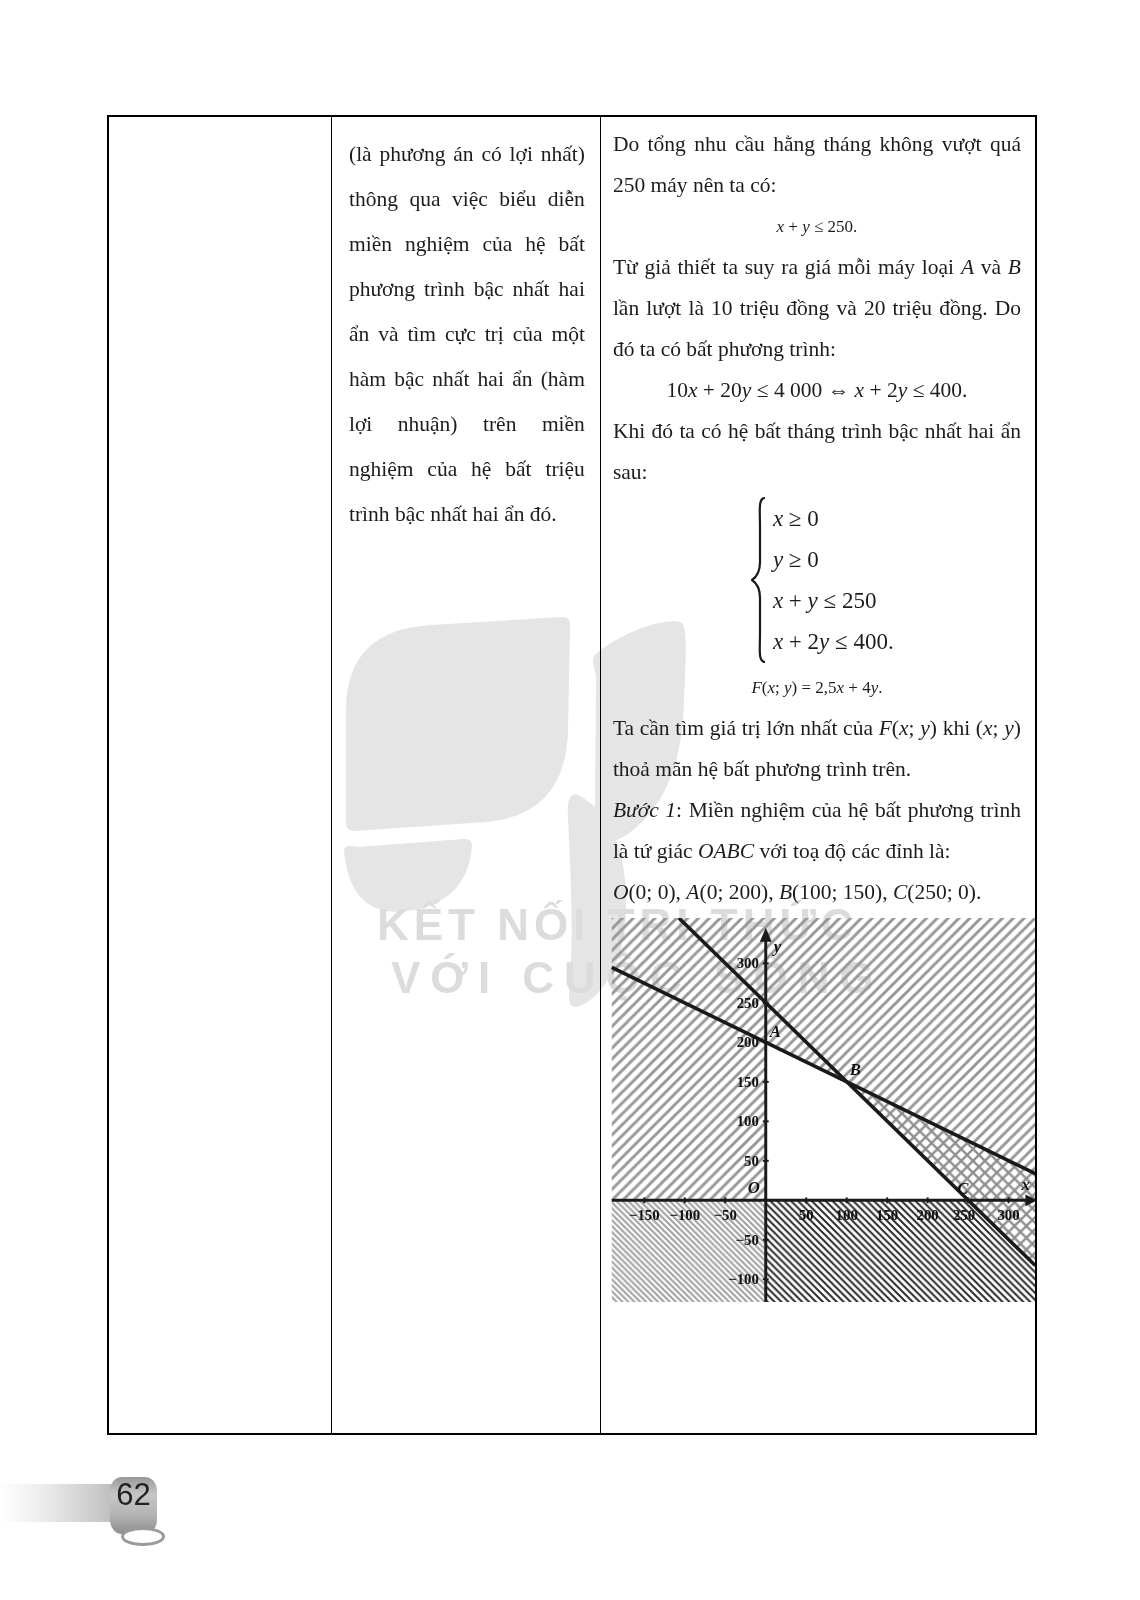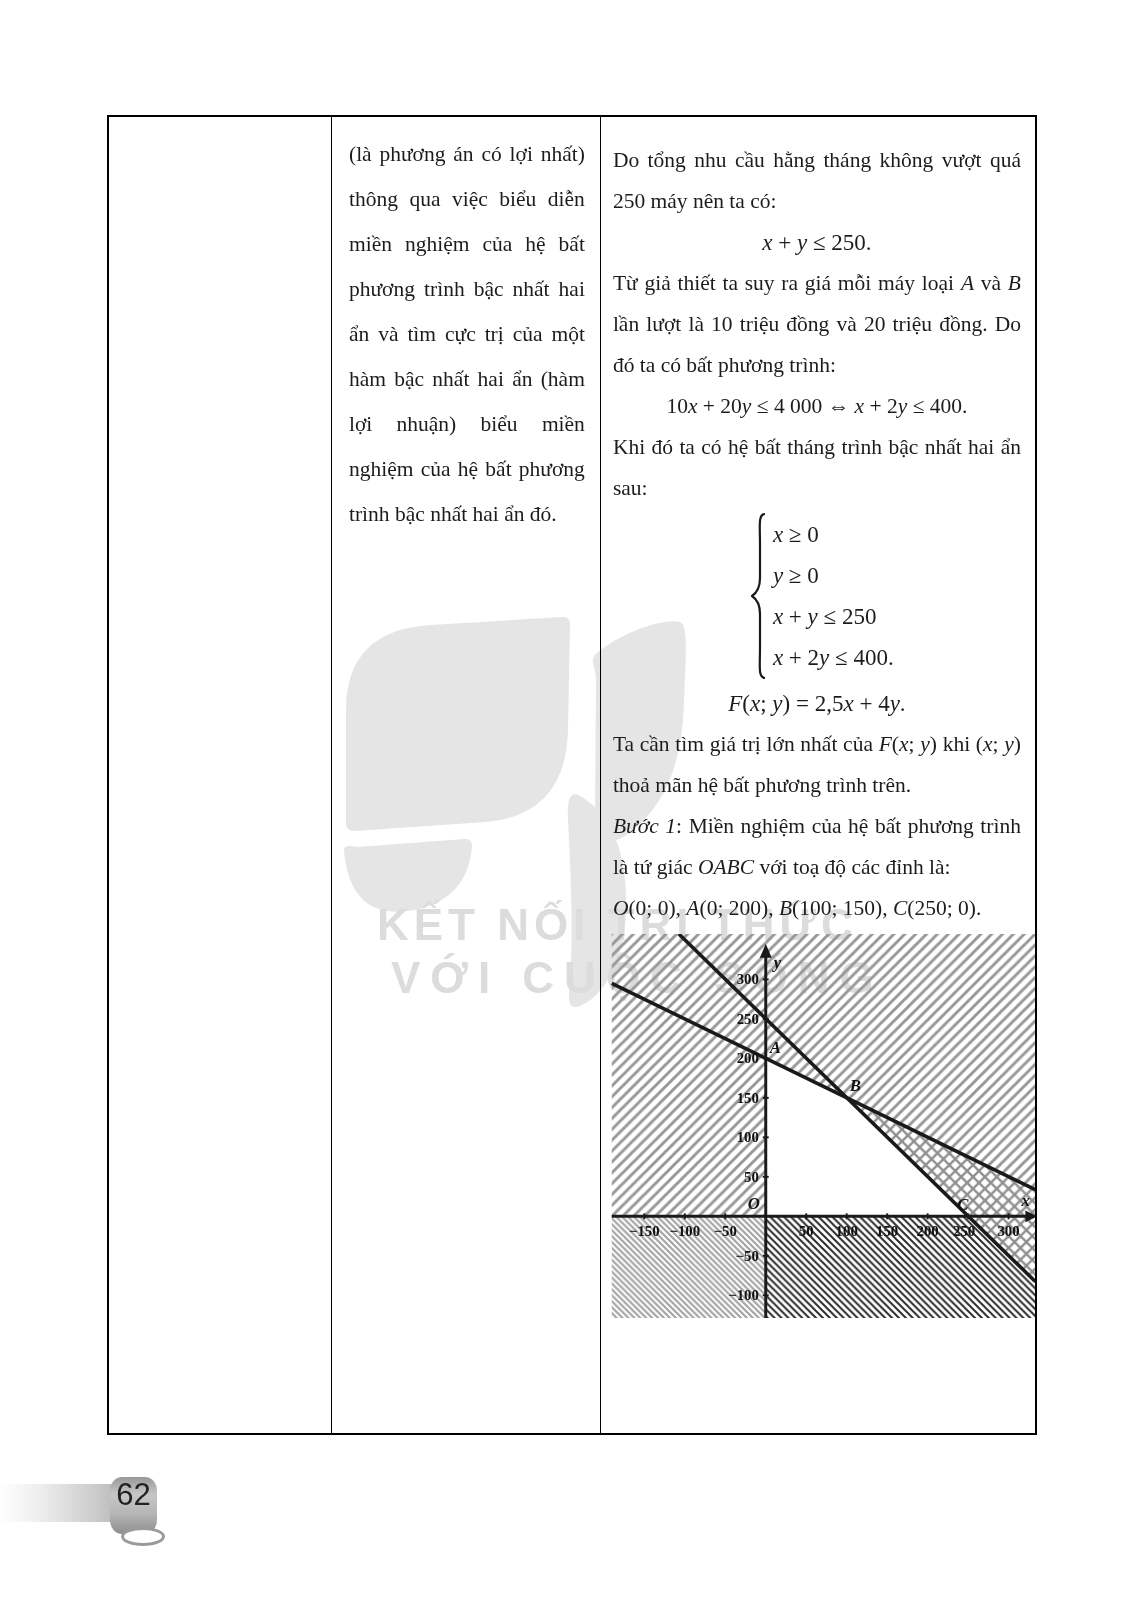--- a/index.html
+++ b/index.html
@@ -12,26 +12,26 @@
            font-weight:bold;color:#dcdcdc;white-space:nowrap;}
   .wm-line1{left:377px;top:900px;font-size:44px;letter-spacing:5px;}
   .wm-line2{left:391px;top:953px;font-size:44px;letter-spacing:10px;}
 
   
   .doc-table{position:absolute;left:107px;top:115px;width:930px;height:1320px;
              border:2.5px solid #000;box-sizing:border-box;display:flex;z-index:1;}
   .col{box-sizing:border-box;height:100%;}
   .col1{width:223px;}
   .col2{width:270px;border-left:1.5px solid #000;padding:15px 15px 0 17px;}
-  .col3{width:437px;border-left:1.5px solid #000;padding:23px 14px 0 12px;overflow:hidden;}
+  .col3{width:437px;border-left:1.5px solid #000;padding:7px 14px 0 12px;overflow:hidden;}
 
   .col2 p{margin:0;font-size:21.5px;line-height:45px;text-align:justify;}
 
   .col3 .p{margin:0;font-size:21.5px;line-height:41px;text-align:justify;}
-  .col3 .eq-center{margin:0;font-size:23px;line-height:41px;text-align:center;}
+  .col3 .eq-center{margin:0;font-size:17px;line-height:41px;text-align:center;}
   .col3 .eq-left{margin:0;font-size:21.5px;line-height:41px;text-align:center;}
 
   .system{display:flex;align-items:center;margin:3px 0 3px 138px;}
   .sys-rows div{font-size:23px;height:41px;line-height:41px;}
   .brace-svg{margin-right:6px;}
 
   .graph-wrap{margin:5px 0 0 -4px;width:429px;height:384px;}
   svg{display:block;overflow:hidden;}
   .tick{font:bold 15px "Liberation Serif", serif;fill:#111;}
   .vlabel{font:italic bold 17px "Liberation Serif", serif;fill:#111;}
@@ -61,21 +61,21 @@
     </g>
   </svg>
 
   <div class="wm-text wm-line1">KẾT NỐI TRI THỨC</div>
   <div class="wm-text wm-line2">VỚI CUỘC SỐNG</div>
 
   <div class="doc-table">
     <div class="col col1"></div>
 
     <div class="col col2">
-      <p>(là phương án có lợi nhất) thông qua việc biểu diễn miền nghiệm của hệ bất phương trình bậc nhất hai ẩn và tìm cực trị của một hàm bậc nhất hai ẩn (hàm lợi nhuận) biểu miền nghiệm của hệ bất phương trình bậc nhất hai ẩn đó.</p>
+      <p>(là phương án có lợi nhất) thông qua việc biểu diễn miền nghiệm của hệ bất phương trình bậc nhất hai ẩn và tìm cực trị của một hàm bậc nhất hai ẩn (hàm lợi nhuận) trên miền nghiệm của hệ bất triệu trình bậc nhất hai ẩn đó.</p>
     </div>
 
     <div class="col col3">
       <p class="p">Do tổng nhu cầu hằng tháng không vượt quá 250 máy nên ta có:</p>
       <p class="eq-center"><i>x</i><span> + </span><i>y</i><span> ≤ 250.</span></p>
       <p class="p"><span>Từ giả thiết ta suy ra giá mỗi máy loại </span><i>A</i><span> và </span><i>B</i><span> lần lượt là 10 triệu đồng và 20 triệu đồng. Do đó ta có bất phương trình:</span></p>
       <p class="eq-left"><span>10</span><i>x</i><span> + 20</span><i>y</i><span> ≤ 4 000  ⇔ </span><i>x</i><span> + 2</span><i>y</i><span> ≤ 400.</span></p>
       <p class="p">Khi đó ta có hệ bất tháng trình bậc nhất hai ẩn sau:</p>
 
       <div class="system">

